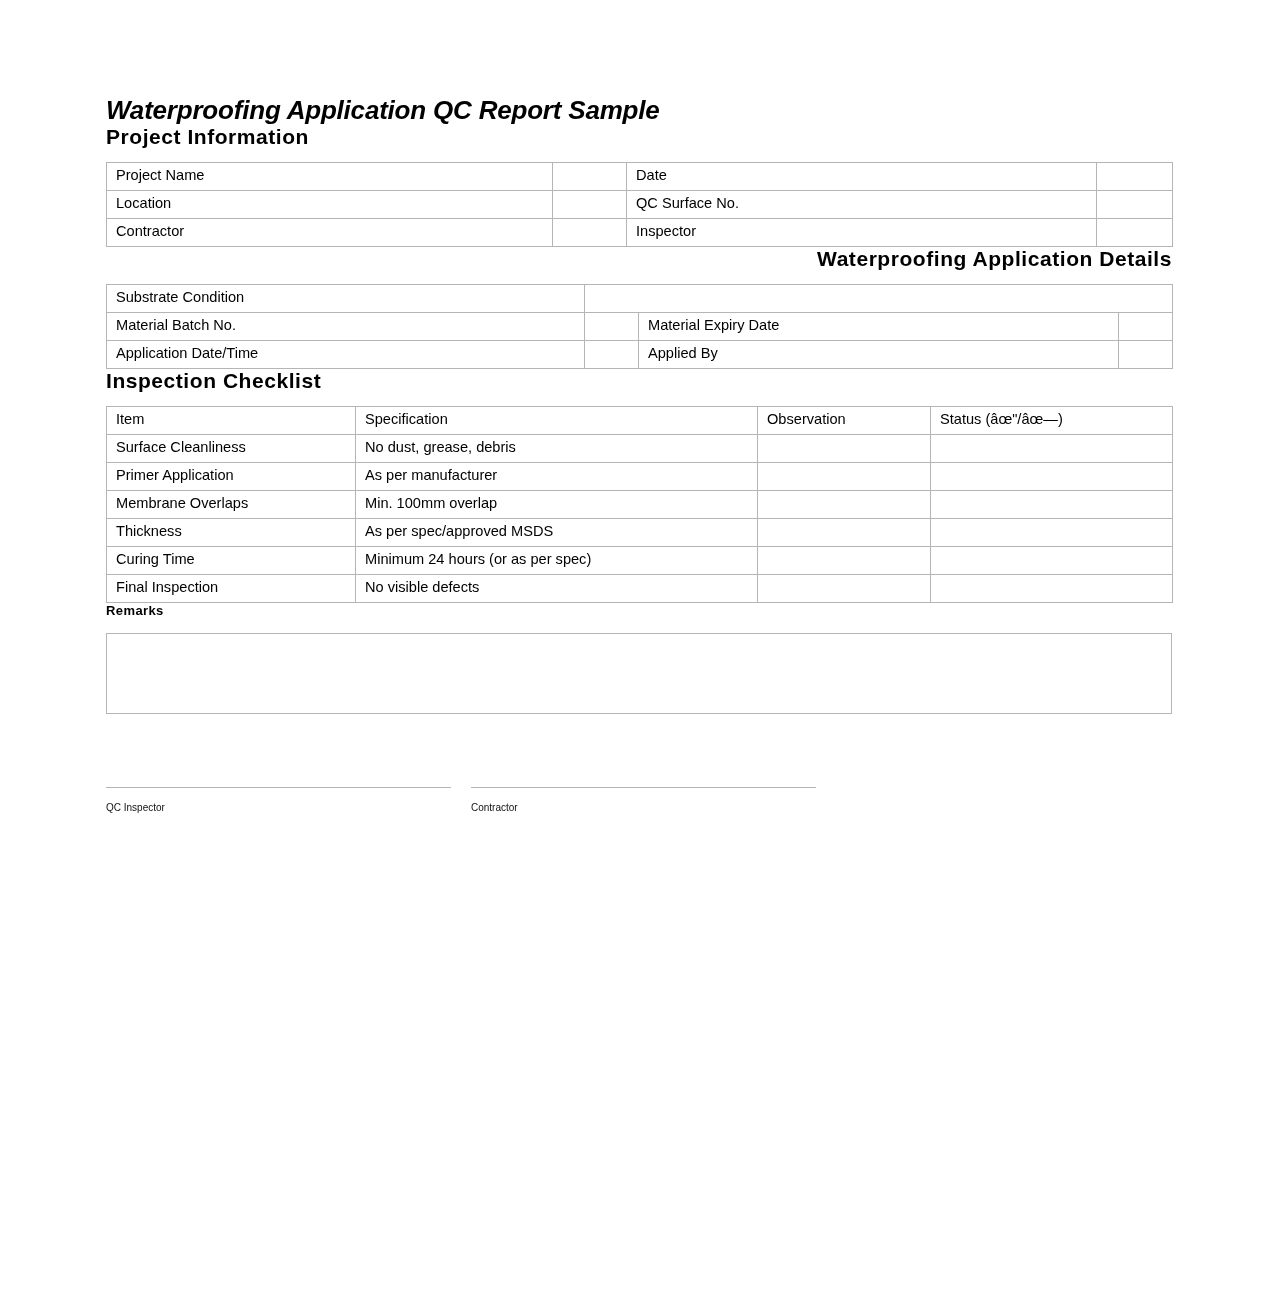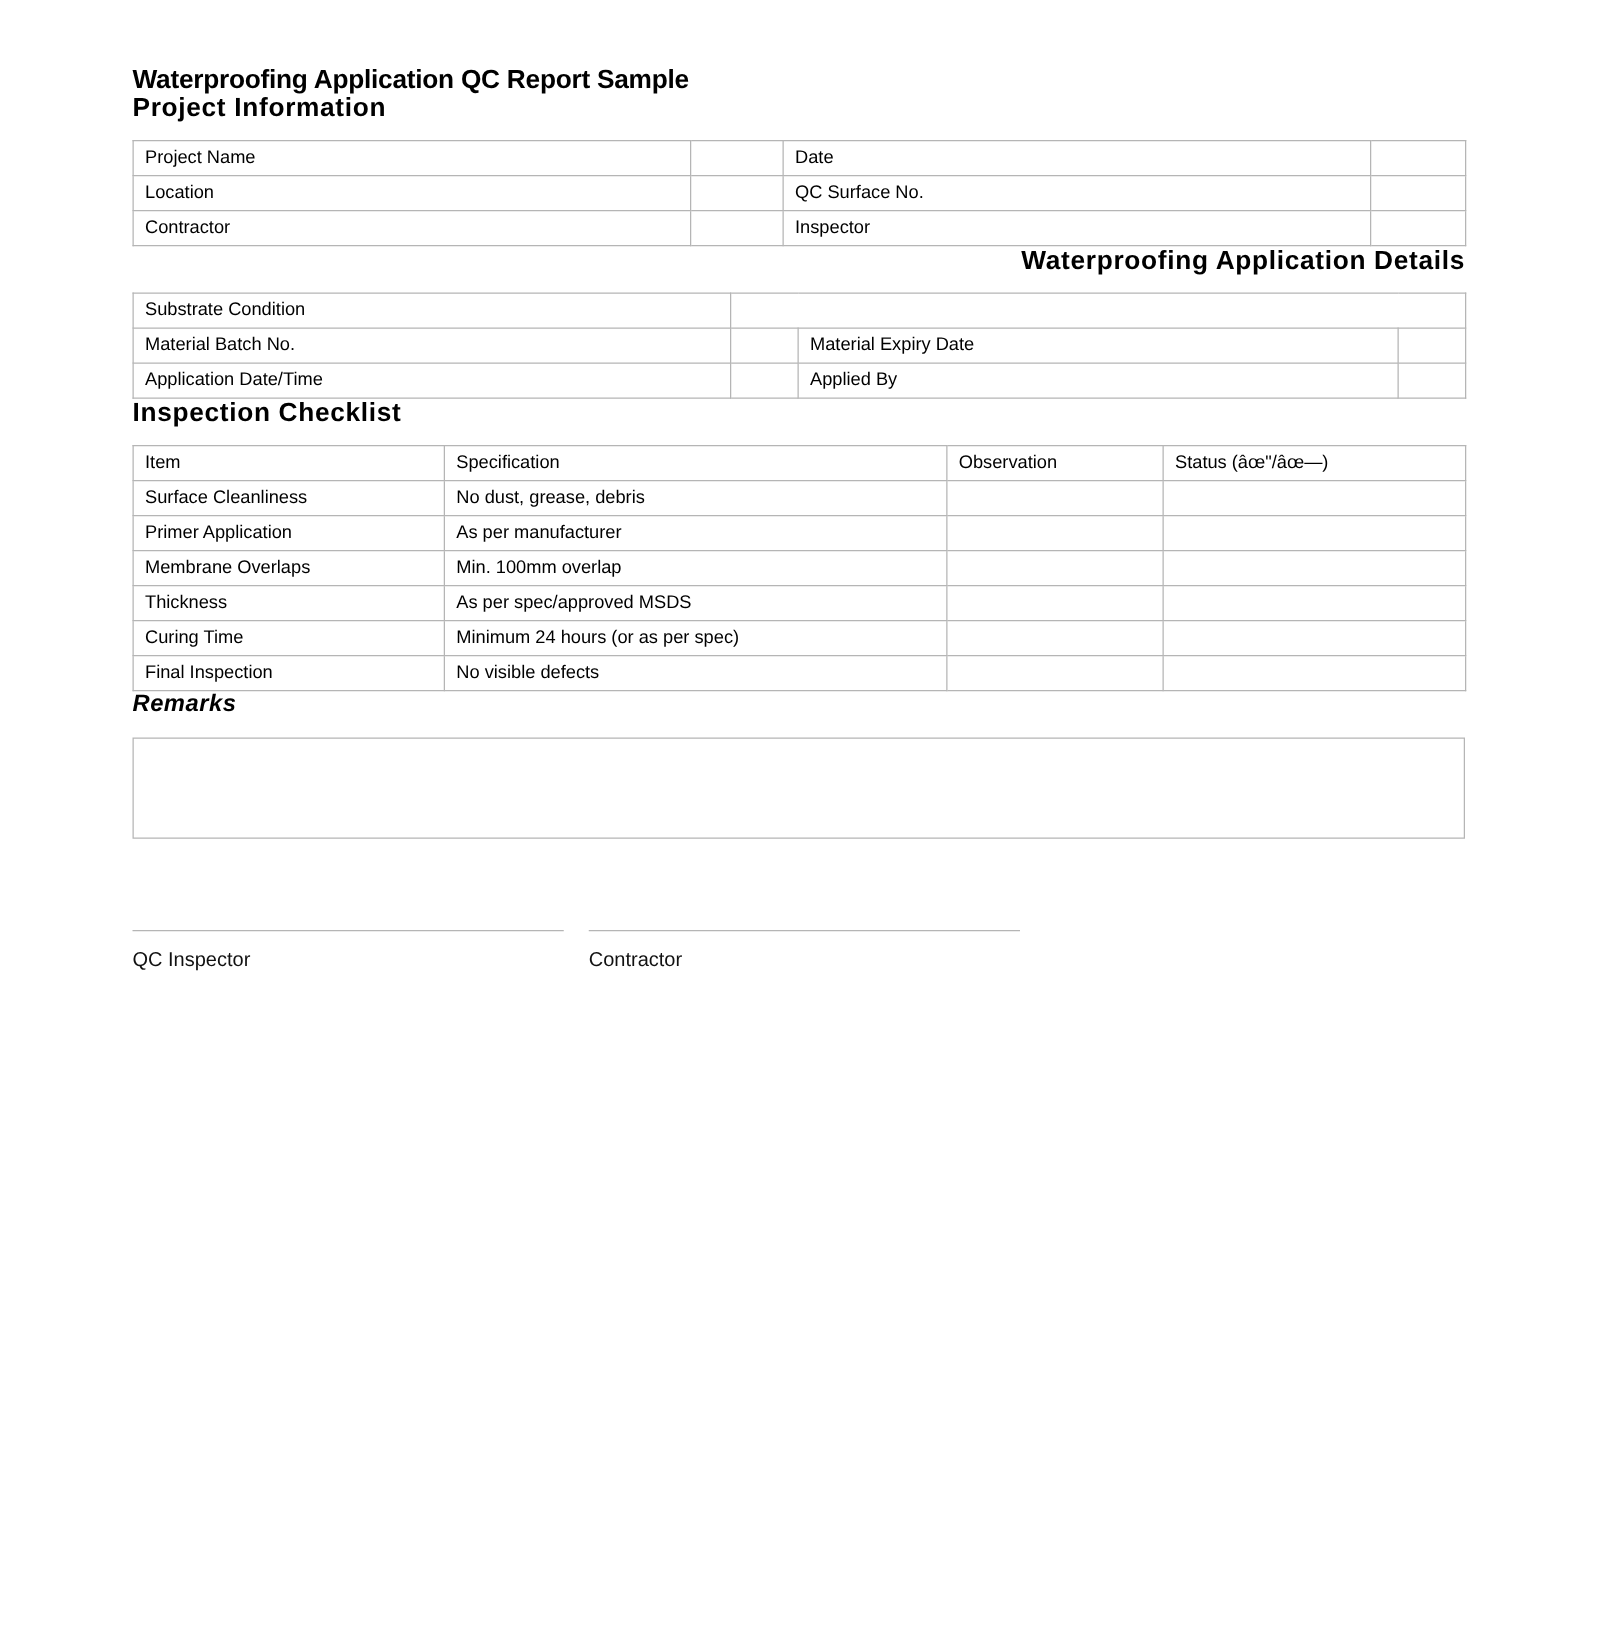--- a/index.html
+++ b/index.html
@@ -13,41 +13,41 @@
     height: 1300px;
     font-family: "Liberation Sans", sans-serif;
     color: #000000;
     position: relative;
     overflow: hidden;
   }
   .page {
     padding: 0 106px;
   }
   h1.doc-title {
-    font-size: 21px;
+    font-size: 26px;
     font-weight: bold;
     letter-spacing: -0.2px;
     margin: 0;
-    padding-top: 52px;
+    padding-top: 96px;
     line-height: 1.1;
     color: #000;
+    font-style: italic;
   }
   h2.section-heading {
     font-size: 21px;
     font-weight: bold;
     letter-spacing: 0.55px;
     margin: 0;
     padding: 0;
     color: #000;
   }
   h2.remarks-heading {
-    font-size: 19px;
+    font-size: 13px;
     font-weight: bold;
     letter-spacing: 0.4px;
-    font-style: italic;
   }
   .sec-proj-info-h  { margin-top: 47px; }
   .sec-app-det-h    { margin-top: 42px; text-align: right; }
   .sec-checklist-h  { margin-top: 42px; }
   .sec-remarks-h    { margin-top: 45px; }
 
   table.form-table {
     border-collapse: collapse;
     width: 1066px;
     table-layout: fixed;
@@ -101,21 +101,21 @@
   }
   .sign-block {
     width: 345px;
   }
   .sign-line {
     border-top: 1px solid #b5b5b5;
     height: 0;
     width: 100%;
   }
   .sign-label {
-    font-size: 16px;
+    font-size: 10px;
     font-weight: normal;
     color: #111;
     padding-top: 14px;
     line-height: 1.2;
   }
 </style>
 </head>
 <body>
 
 <div class="page">

